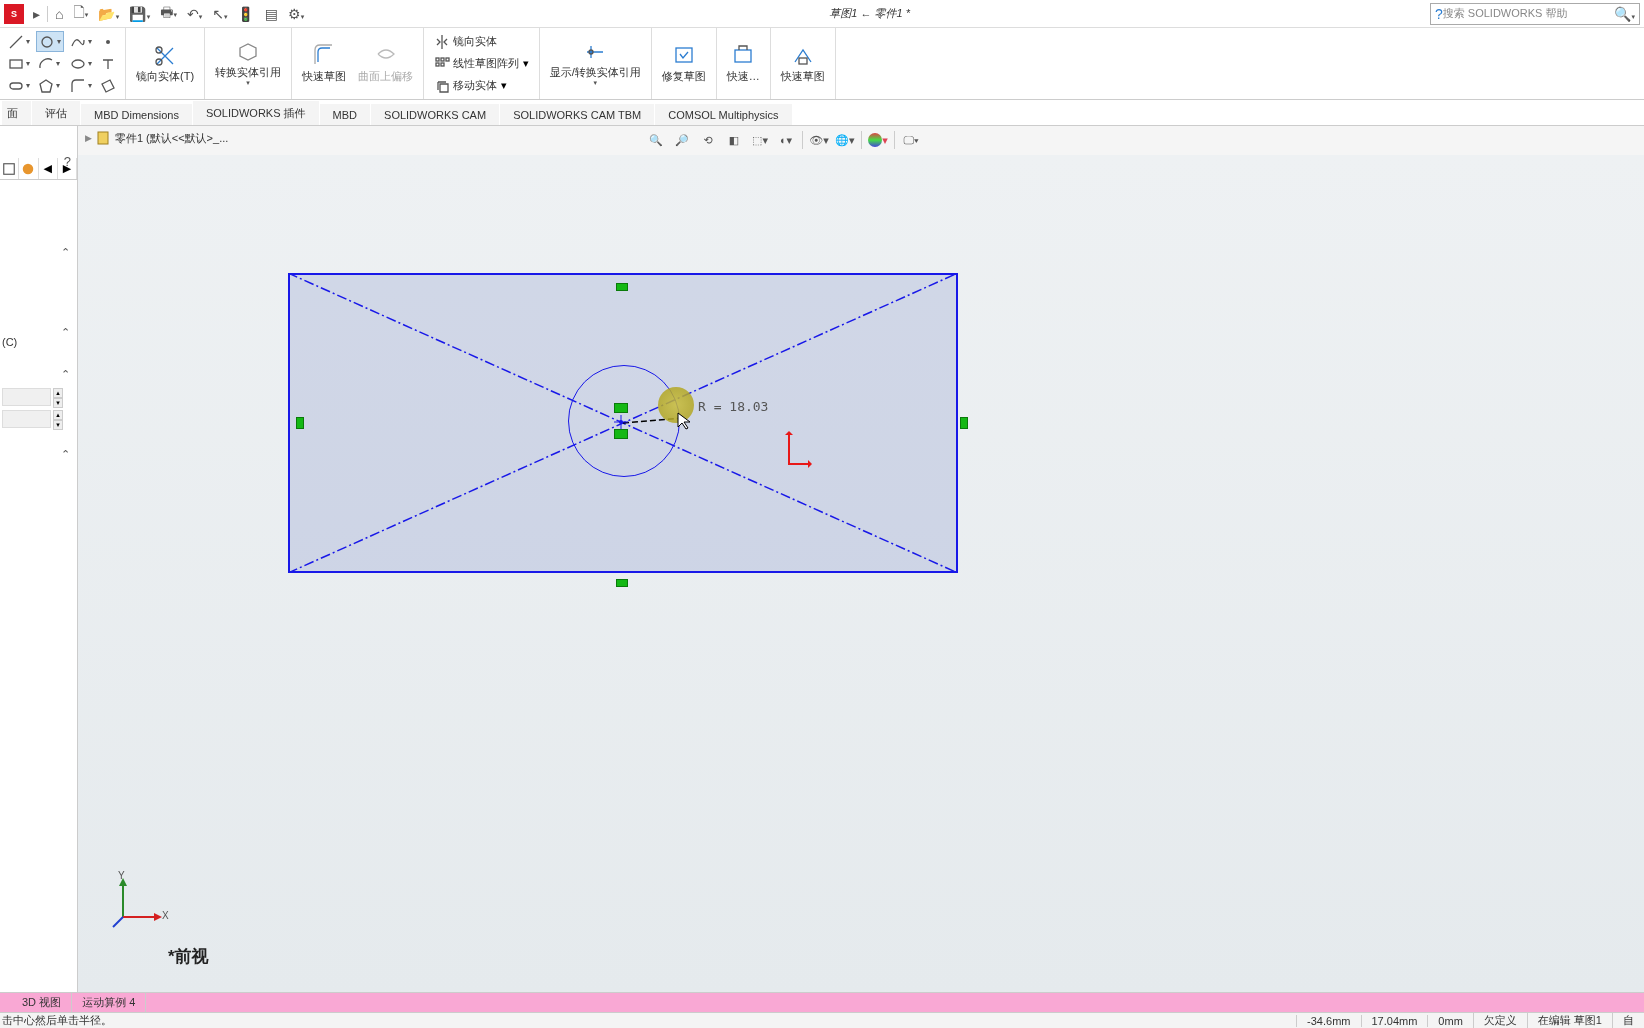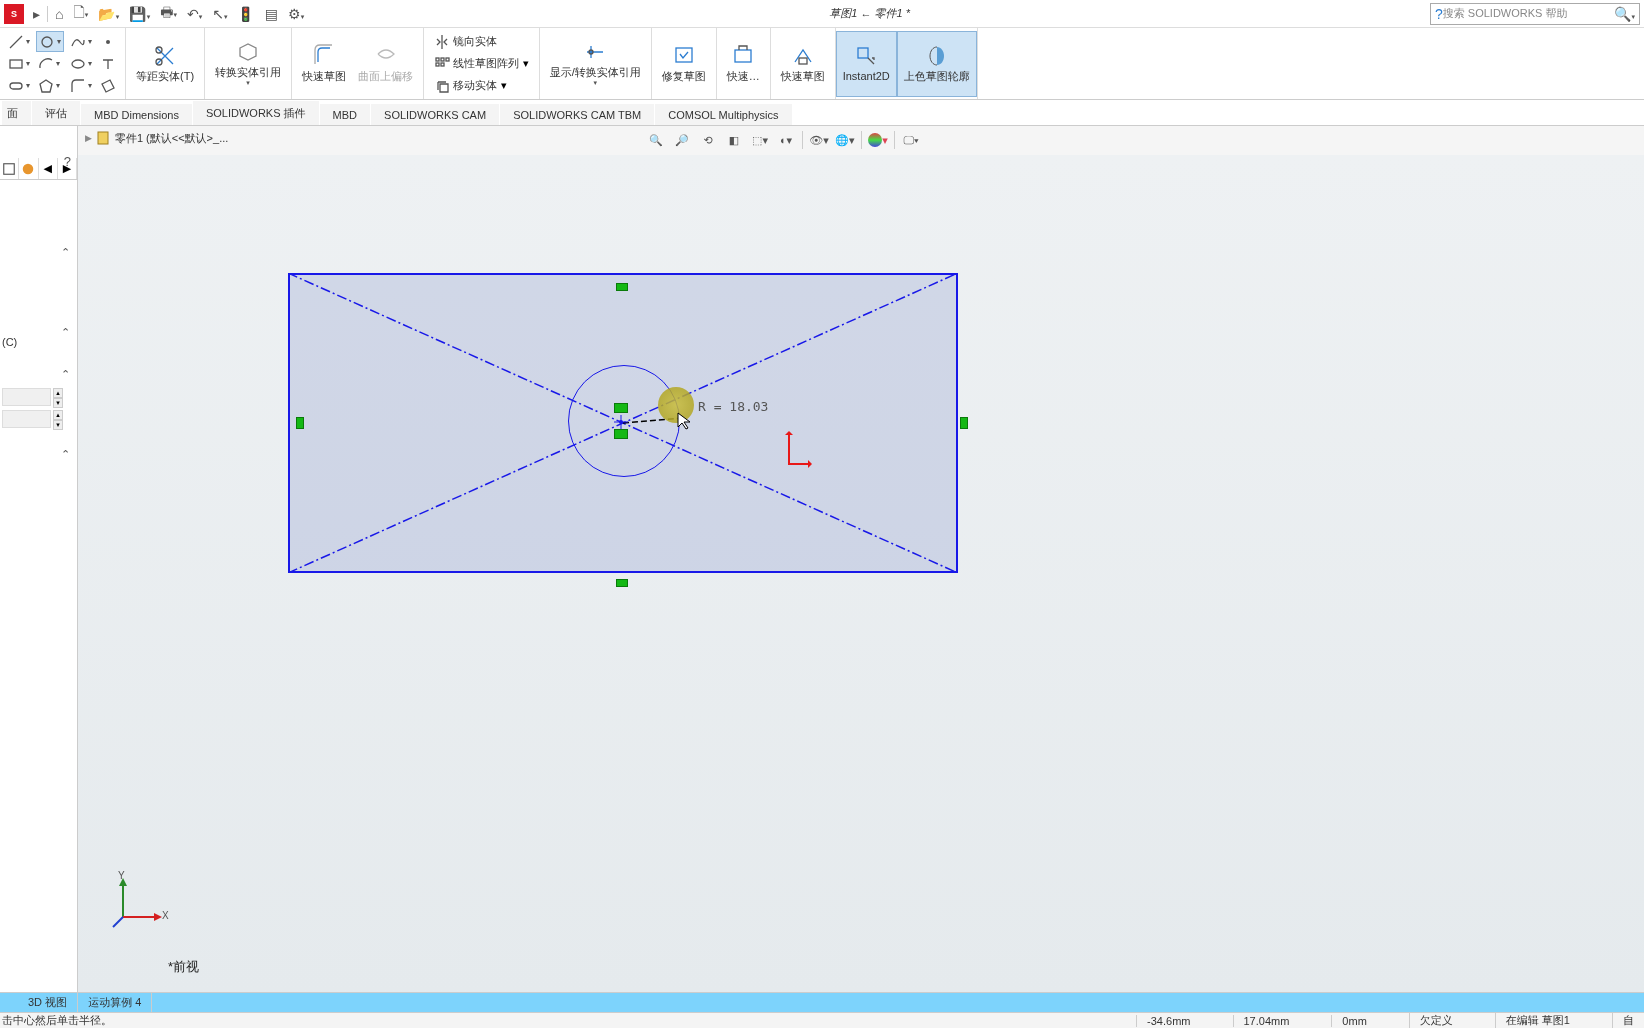--- a/index.html
+++ b/index.html
@@ -71,26 +71,26 @@
     .circle-sk { position: absolute; border: 1.5px solid #1818e8; border-radius: 50%; }
     .cursor-spot { position: absolute; width: 36px; height: 36px; border-radius: 50%; background: radial-gradient(#c9bd3a, #a99d1a); opacity: 0.85; }
     .dim-label { position: absolute; font-family: monospace; color: #555; font-size: 13px; }
     .origin-arrow { position: absolute; }
     .origin-y { width: 2px; height: 32px; background: #e81818; }
     .origin-y::before { content: ''; position: absolute; top: -6px; left: -3px; border: 4px solid transparent; border-bottom-color: #e81818; }
     .origin-x { width: 22px; height: 2px; background: #e81818; }
     .origin-x::before { content: ''; position: absolute; right: -6px; top: -3px; border: 4px solid transparent; border-left-color: #e81818; }
     .triad { position: absolute; left: 108px; bottom: 56px; }
     .triad .ax { position: absolute; font-size: 10px; color: #555; }
-    .view-label { position: absolute; left: 90px; bottom: 18px; font-weight: normal; color: #222; font-size: 13px;}
-
-    
-    .bottom-tabs { position: absolute; left: 0; bottom: 16px; height: 20px; background: #7dd3fc; display: flex; border-top: 1px solid #ccc; padding-left: 18px; align-items: center; width: 100%;}
+    .view-label { position: absolute; left: 90px; bottom: 26px; font-weight: bold; color: #222; font-size: 17px;}
+
+    
+    .bottom-tabs { position: absolute; left: 0; bottom: 16px; height: 20px; background: #f9a8d4; display: flex; border-top: 1px solid #ccc; padding-left: 12px; align-items: center; width: 100%;}
     .bottom-tabs .btab { padding: 2px 10px; border-right: 1px solid #ccc; cursor: pointer; color: #333; }
-    .status-bar { position: absolute; left: 0; bottom: 0; height: 16px; width: 100%; background: #f4f4f4; border-top: 1px solid #ccc; display: flex; align-items: center; gap: 32px; }
+    .status-bar { position: absolute; left: 0; bottom: 0; height: 16px; width: 100%; background: #f4f4f4; border-top: 1px solid #ccc; display: flex; align-items: center; }
     .status-left { flex: 1; color: #333; padding-left: 2px;}
     .status-metric { padding: 0 10px; border-left: 1px solid #ccc; color: #333; }
 
     
     .svg-ic { stroke: #555; fill: none; stroke-width: 1.3; }
   </style>
 </head>
 <body>
 
 <div class="title-bar">
@@ -195,21 +195,21 @@
         </div>
     </div>
   </div>
   <div class="ribbon-group">
     <div class="big-btn">
       <svg class="bic svg-ic" viewBox="0 0 24 24">
           <path d="M4 4 L20 20 M4 20 L20 4" stroke="#2b7dd1"></path>
           <circle cx="6" cy="6" r="3"></circle>
           <circle cx="6" cy="18" r="3"></circle>
         </svg>
-      <span class="lbl">等距实体(T)</span>
+      <span class="lbl">镜向实体(T)</span>
     </div>
   </div>
   <div class="ribbon-group">
     <div class="big-btn">
       <svg class="bic svg-ic" viewBox="0 0 24 24">
           <path d="M4 8 L12 4 L20 8 L20 16 L12 20 L4 16 Z" stroke="#888"></path>
         </svg>
       <span class="lbl">转换实体引用</span>
       <span style="font-size:7px;color:#555">▾</span>
     </div>
@@ -285,36 +285,20 @@
       <span class="lbl">快速…</span>
     </div>
   </div>
   <div class="ribbon-group">
     <div class="big-btn">
       <svg class="bic svg-ic" viewBox="0 0 24 24">
           <path d="M4 18 L12 6 L20 18" stroke="#2b7dd1"></path>
           <rect x="8" y="14" width="8" height="6"></rect>
         </svg>
       <span class="lbl">快速草图</span>
-    </div>
-  </div>
-  <div class="ribbon-group" style="padding:0">
-    <div class="big-btn active">
-      <svg class="bic svg-ic" viewBox="0 0 24 24">
-          <rect x="4" y="4" width="10" height="10" stroke="#2b7dd1"></rect>
-          <path d="M14 14 L20 20 M18 14 L20 14 L20 16"></path>
-        </svg>
-      <span class="lbl">Instant2D</span>
-    </div>
-    <div class="big-btn active">
-      <svg class="bic" viewBox="0 0 24 24">
-          <path d="M12 3 C16 3 19 7 19 12 C19 17 16 21 12 21 Z" fill="#5a9ed4"></path>
-          <path d="M12 3 C8 3 5 7 5 12 C5 17 8 21 12 21" fill="none" stroke="#555"></path>
-        </svg>
-      <span class="lbl">上色草图轮廓</span>
     </div>
   </div>
 </div>
 
 <div class="tab-strip">
   <div class="tab partial">面</div>
   <div class="tab">评估</div>
   <div class="tab">MBD Dimensions</div>
   <div class="tab">SOLIDWORKS 插件</div>
   <div class="tab">MBD</div>

